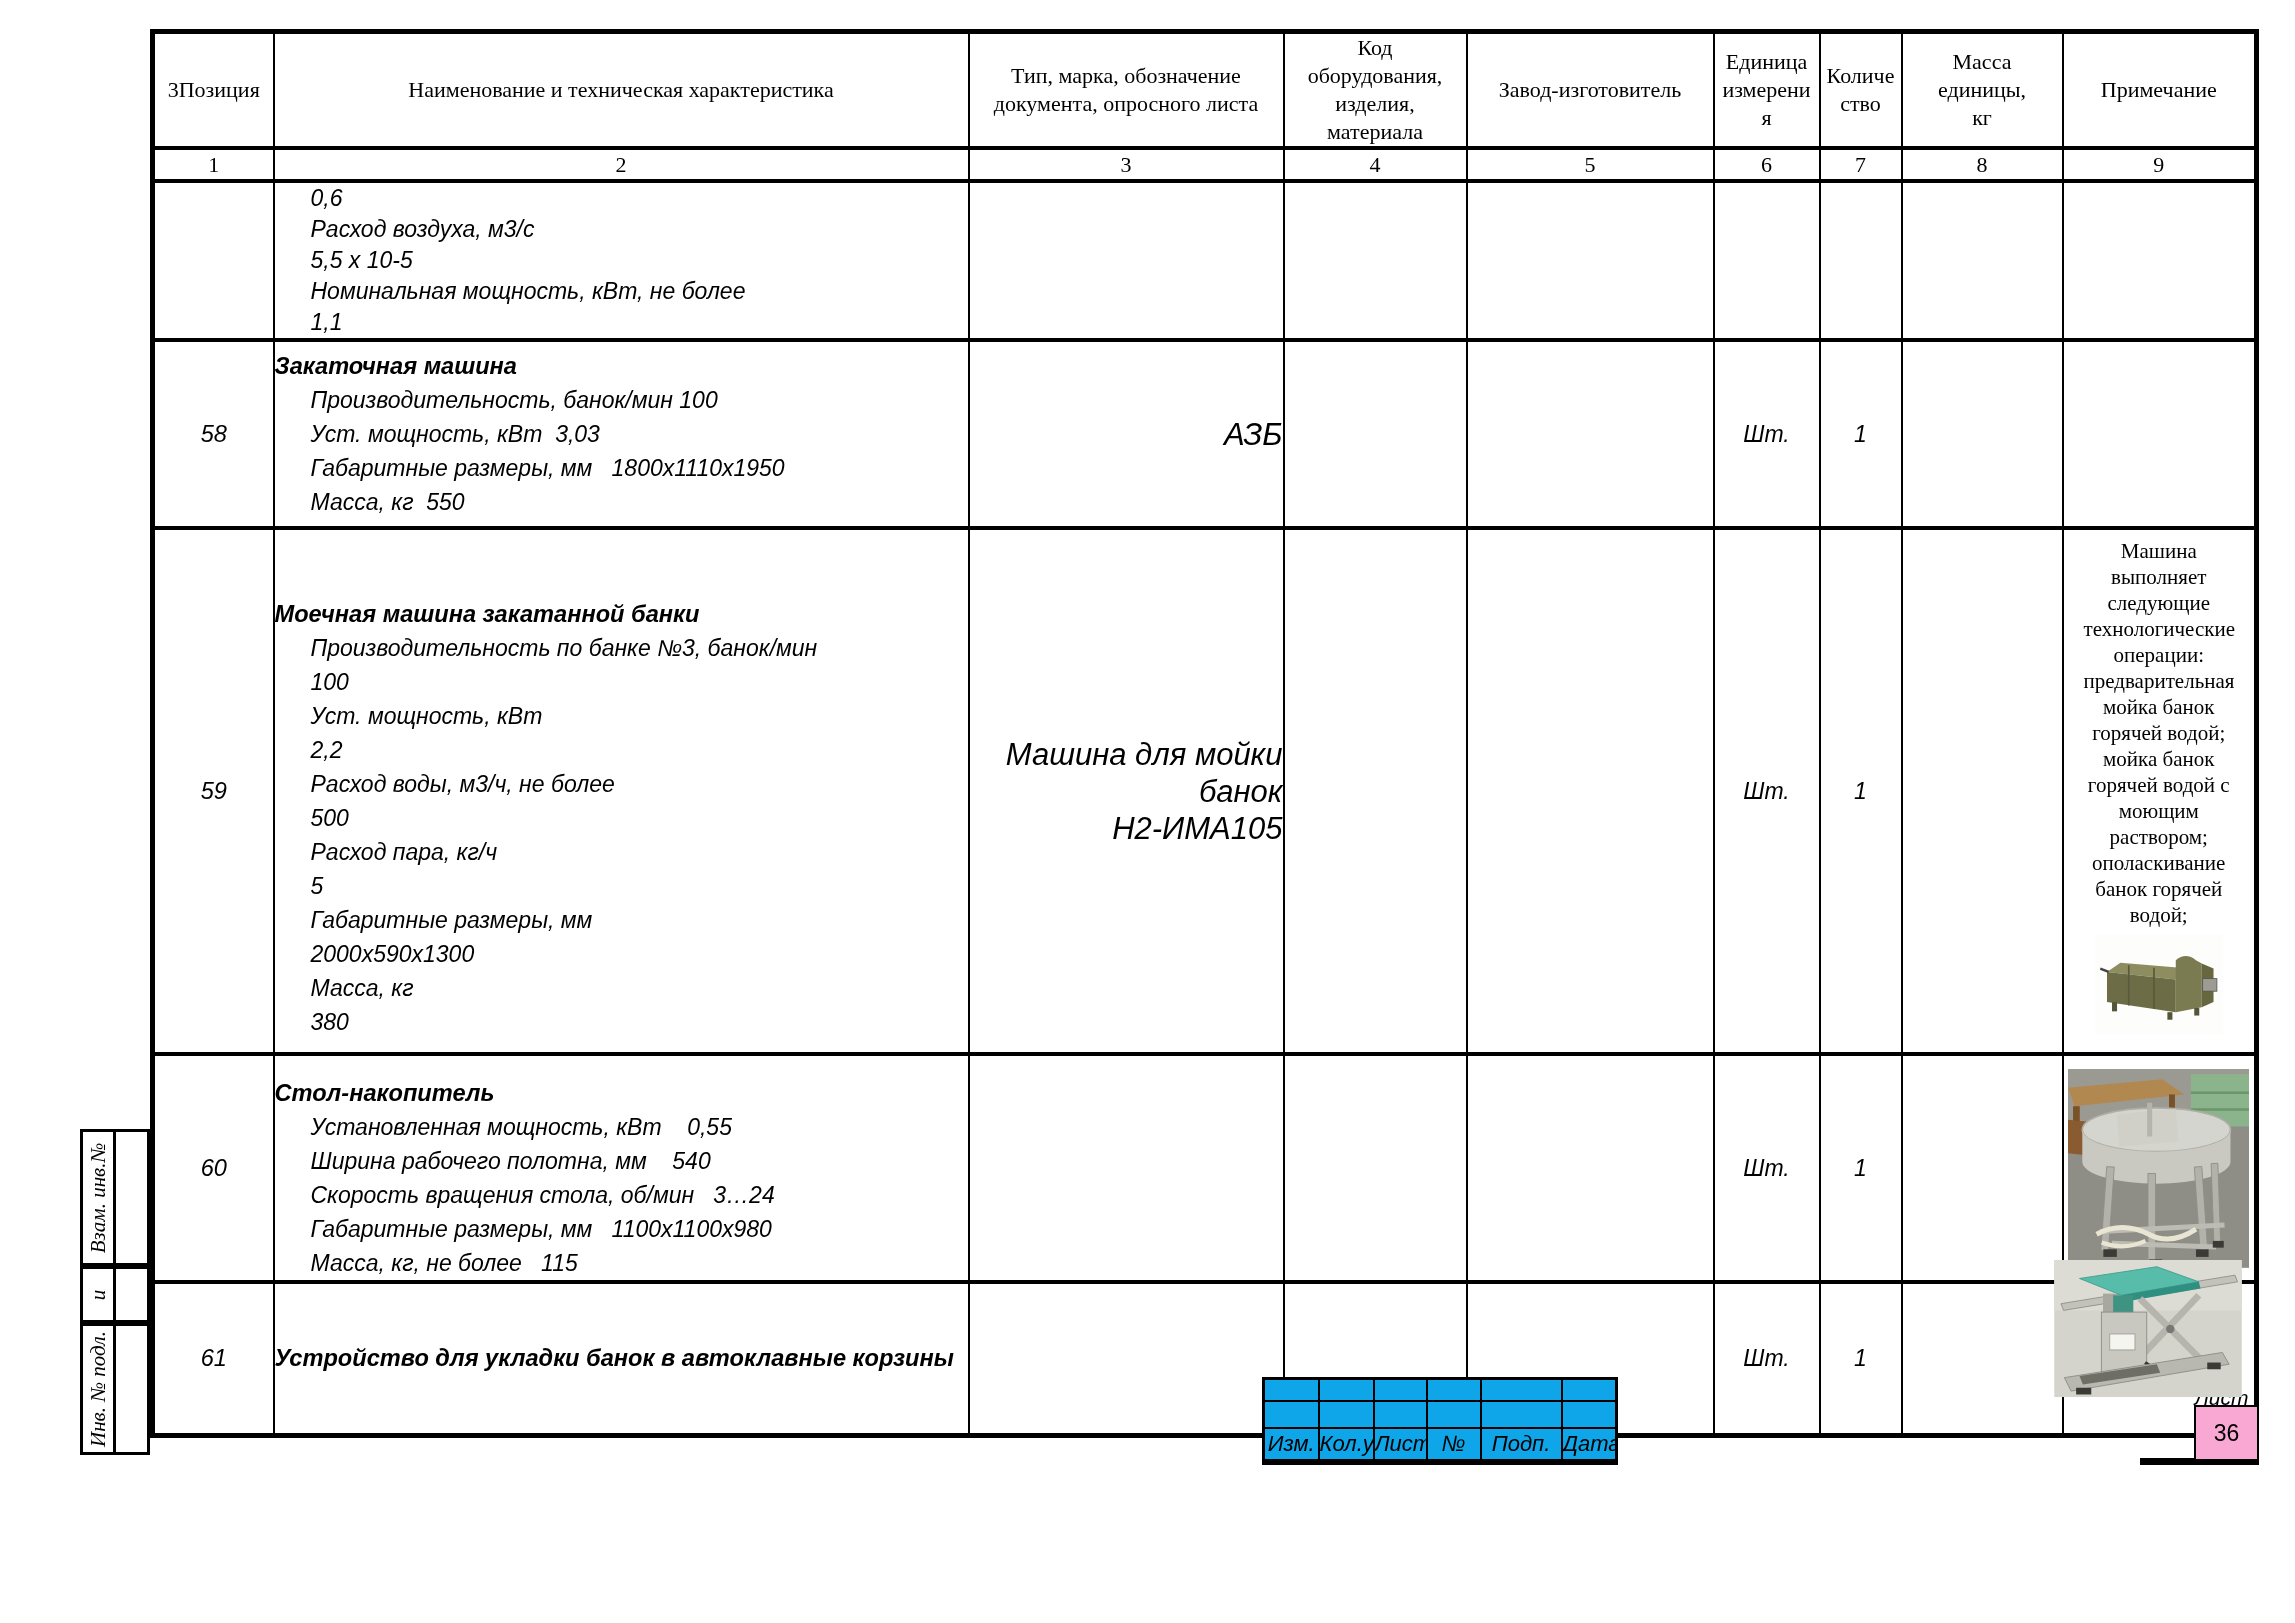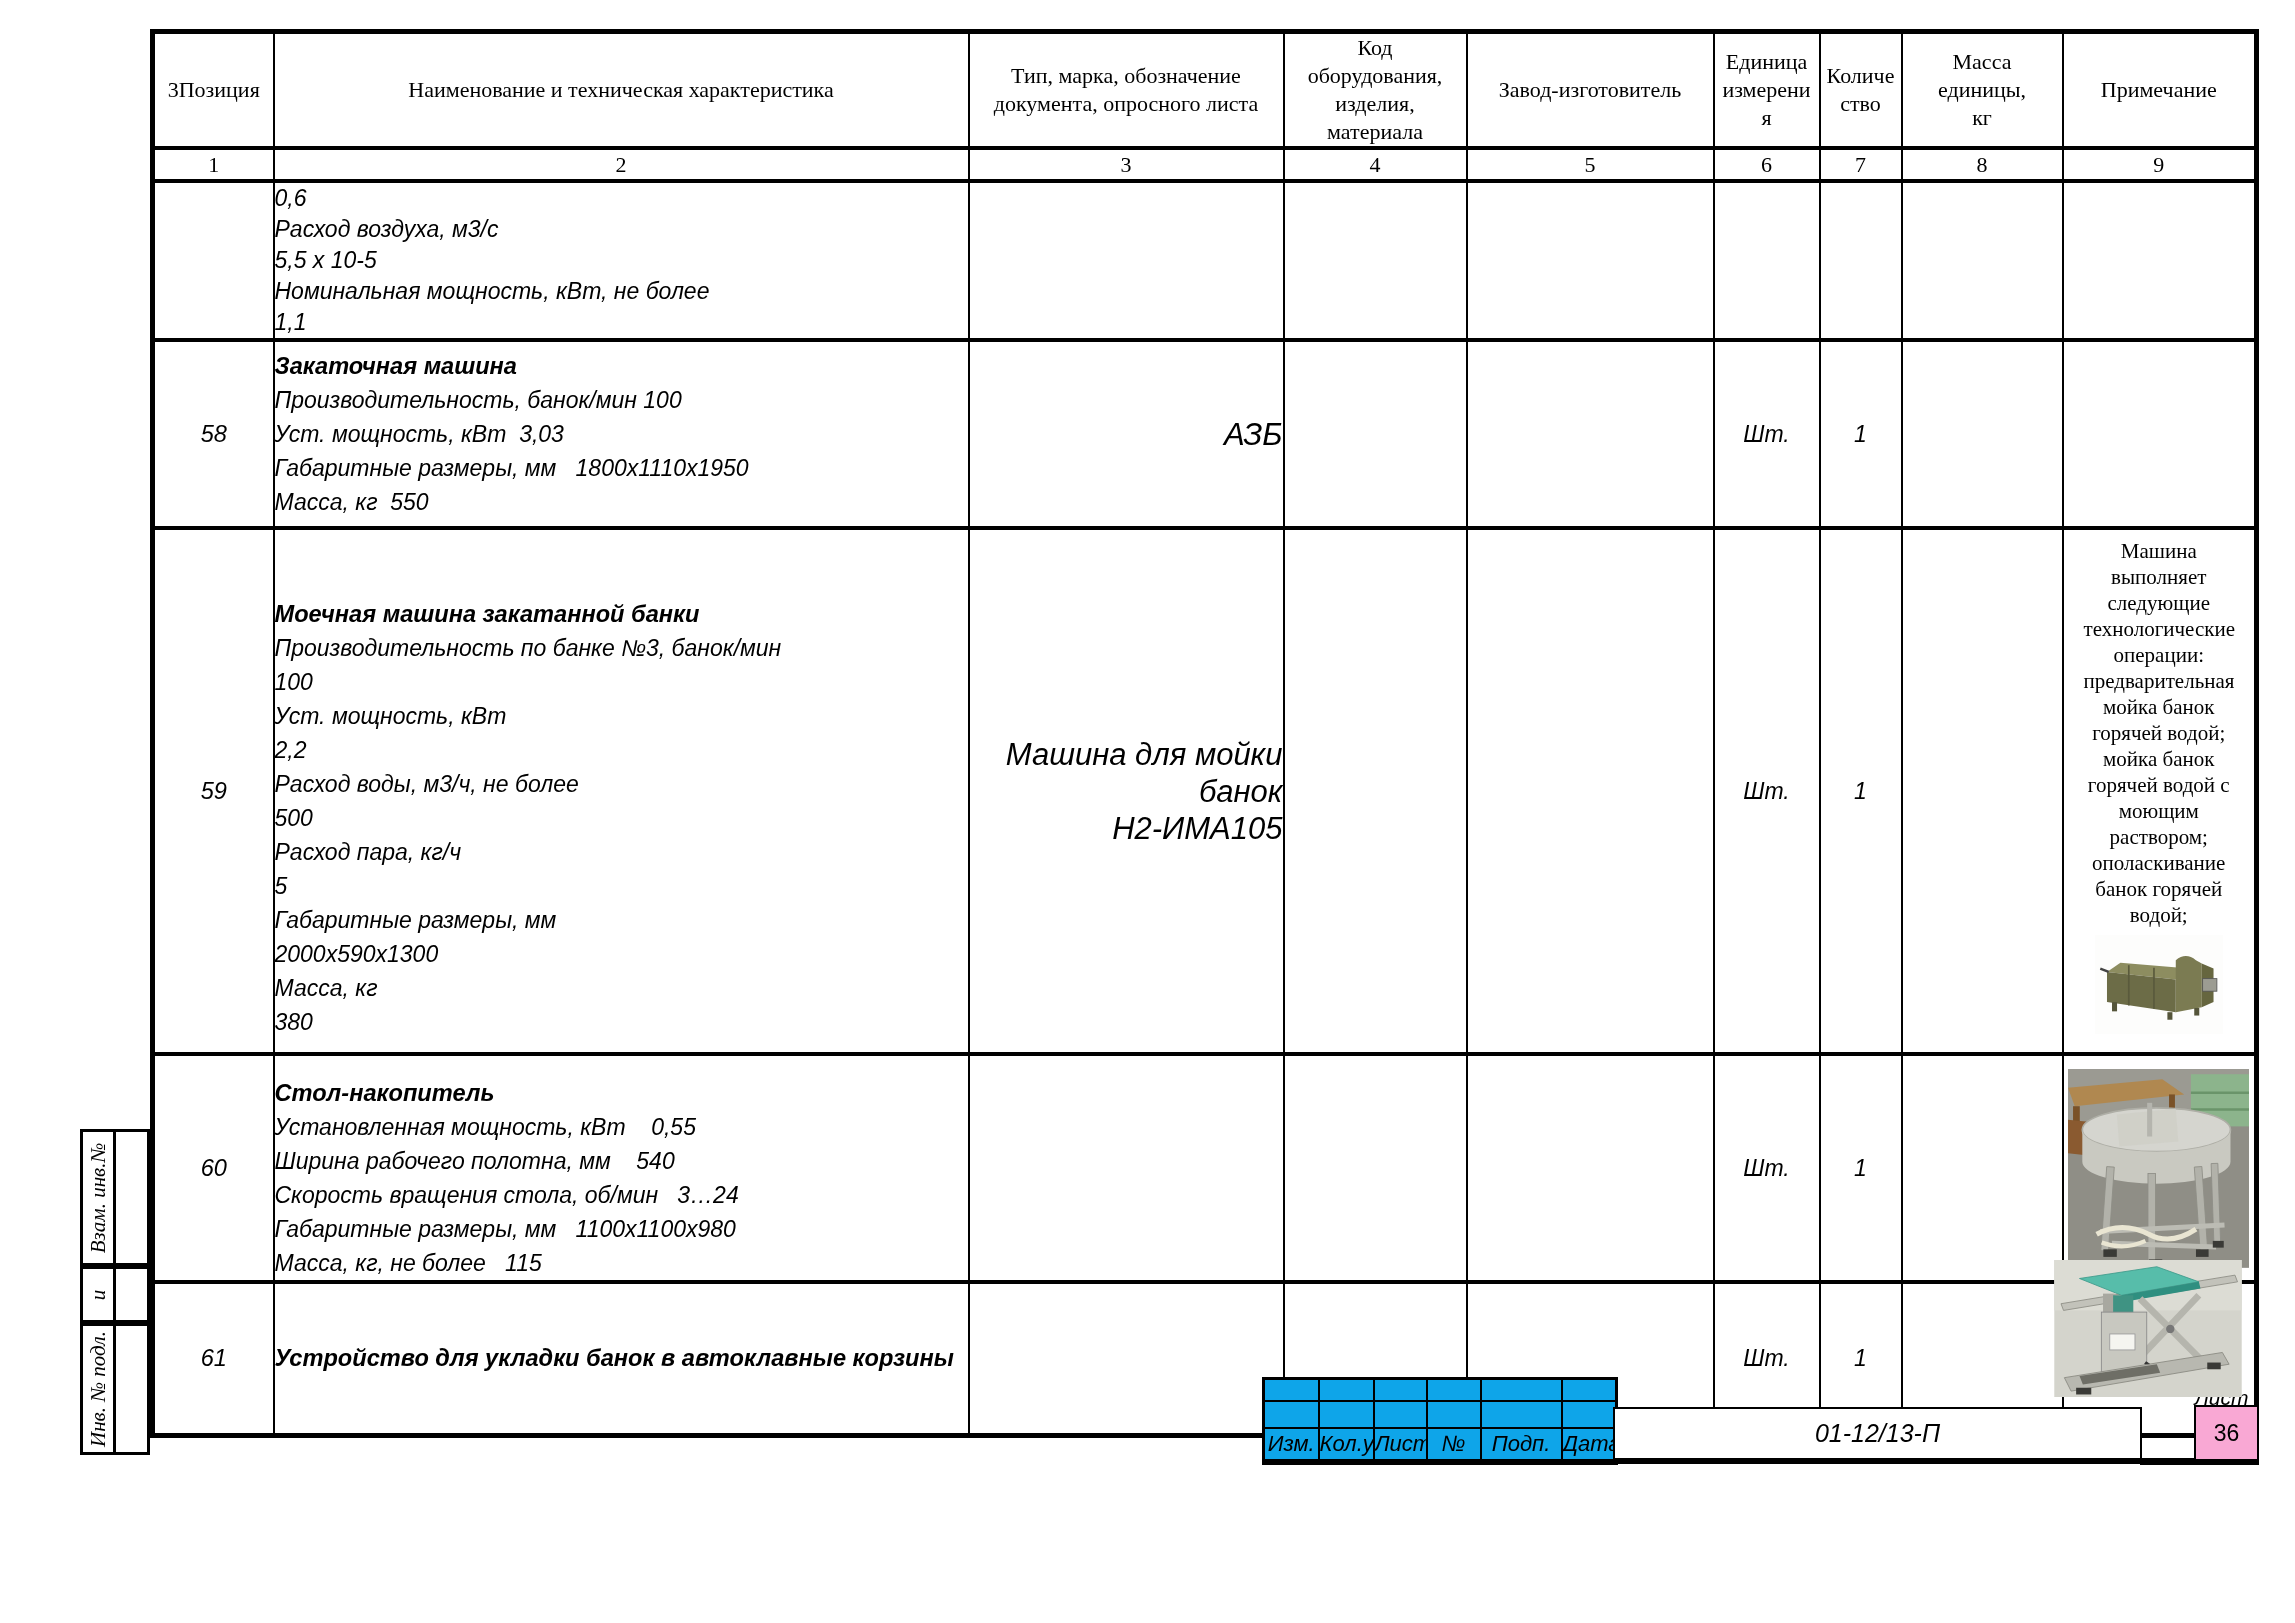--- a/index.html
+++ b/index.html
@@ -32,21 +32,21 @@
     text-align:center; height:29px;
   }
   td.pos-cell {
     font-style:italic; font-size:23.6px; text-align:center;
   }
   td.name-cell { vertical-align:top; padding:8.4px 11.8px 0 13.5px; }
   .eq-title {
     font-weight:bold; font-style:italic; font-size:23.6px; line-height:34px;
   }
   .specs {
-    font-style:italic; font-size:23px; line-height:34px; white-space:pre-wrap;
+    font-style:italic; font-size:23px; line-height:34px; white-space:pre-wrap;padding-left:36px;
   }
   tr.rowA .specs { line-height:31px; }
   tr.row59 td.name-cell { padding-top:54px; }
   tr.row60 td.name-cell { padding-top:20px; }
   tr.row61 td.name-cell { vertical-align:middle; padding-top:0; }
   td.type-cell {
     font-style:italic; font-size:31px; line-height:37px;
     text-align:right; white-space:pre-wrap;
   }
   td.unit-cell, td.qty-cell {
@@ -376,19 +376,18 @@
       <td>Изм.</td>
       <td>Кол.у</td>
       <td>Лист</td>
       <td>№</td>
       <td>Подп.</td>
       <td>Дата</td>
     </tr>
   </tbody>
     </table>
 
-  <div class="tb-doc">01-12/13-П</div>
   <div class="tb-gap-line"></div>
   <div class="tb-sheet-label">Лист</div>
   <div class="tb-sheet-box">36</div>
 
 </div>
 
 
 </body></html>

